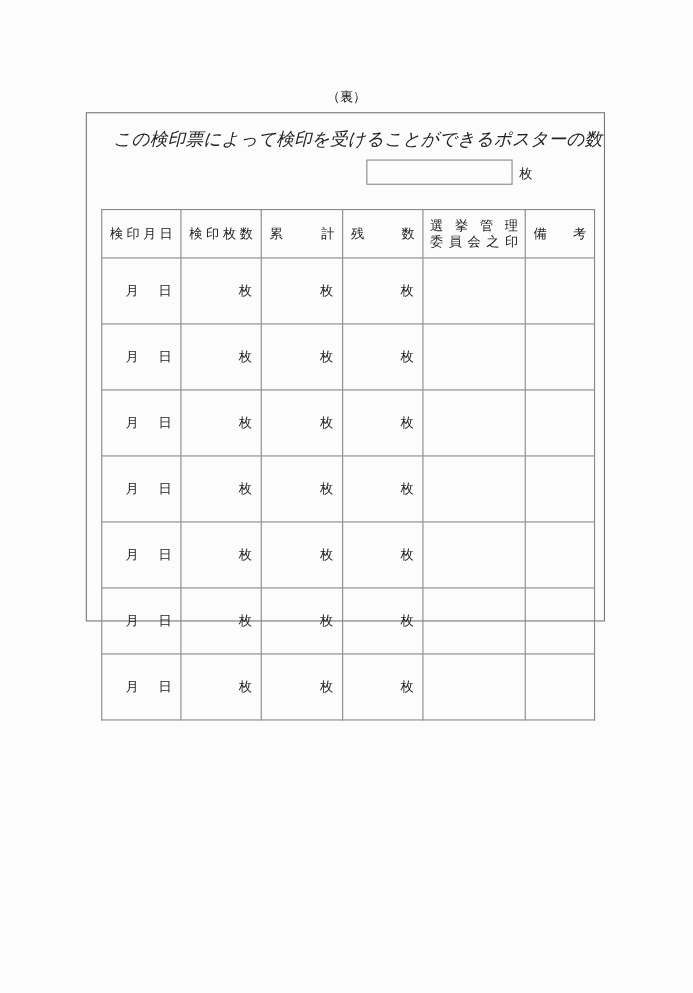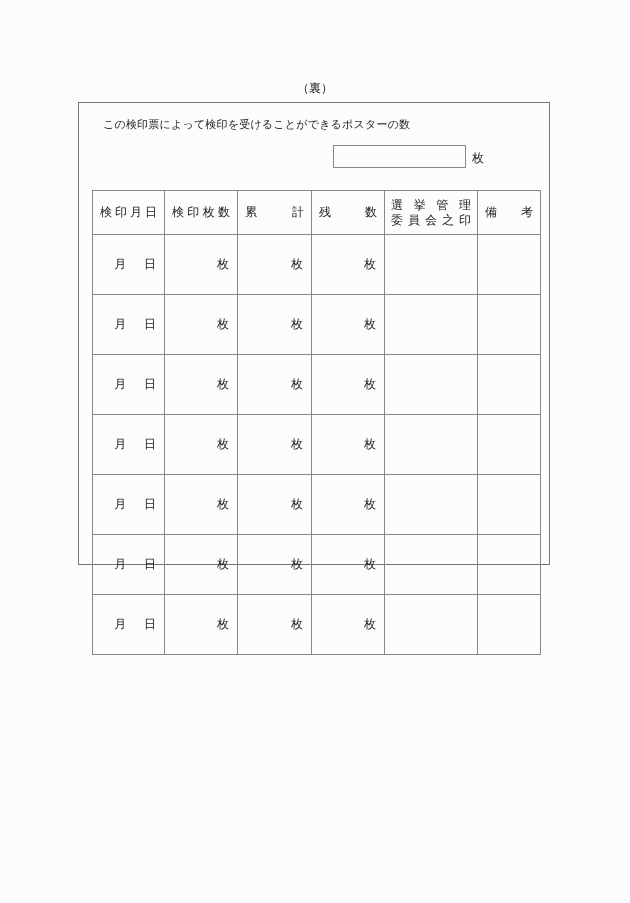--- a/index.html
+++ b/index.html
@@ -1,19 +1,19 @@
 <!DOCTYPE html>
 <html><head>
 <meta charset="utf-8">
 <style>
   html, body { margin:0; padding:0; }
   body { width:630px; height:903px; background:#fcfcfc; position:relative; font-family:"DejaVu Serif", serif; color:#222; overflow:hidden; }
   .side-label { position:absolute; top:80px; left:0; width:630px; text-align:center; font-size:12px; }
   .frame { position:absolute; left:78px; top:102px; width:472px; height:463px; border:1px solid #777; box-sizing:border-box; }
-  .intro { position:absolute; left:103px; top:117px; font-size:11px; letter-spacing:0.2px; }
+  .intro { position:absolute; left:103px; top:117px; font-size:16px; letter-spacing:0.2px;font-style:italic; }
   .count-box { position:absolute; left:333px; top:145px; width:133px; height:23px; border:1px solid #888; box-sizing:border-box; background:#fcfcfc; }
   .count-unit { position:absolute; left:472px; top:150px; font-size:12px; }
   table.log { position:absolute; left:92px; top:190px; border-collapse:collapse; table-layout:fixed; width:448px; }
   table.log td, table.log th { border:1px solid #888; font-weight:normal; font-size:12px; padding:0; box-sizing:border-box; }
   table.log th { height:44px; }
   table.log td { height:60px; }
   .c1{width:72px}.c2{width:73px}.c3{width:74px}.c4{width:73px}.c5{width:93px}.c6{width:63px}
   .hdr { display:flex; justify-content:space-between; padding:0 7px; }
   .hdr-stack { display:flex; flex-direction:column; padding:0 6px; line-height:15px; }
   .hdr-stack span { display:flex; justify-content:space-between; }

